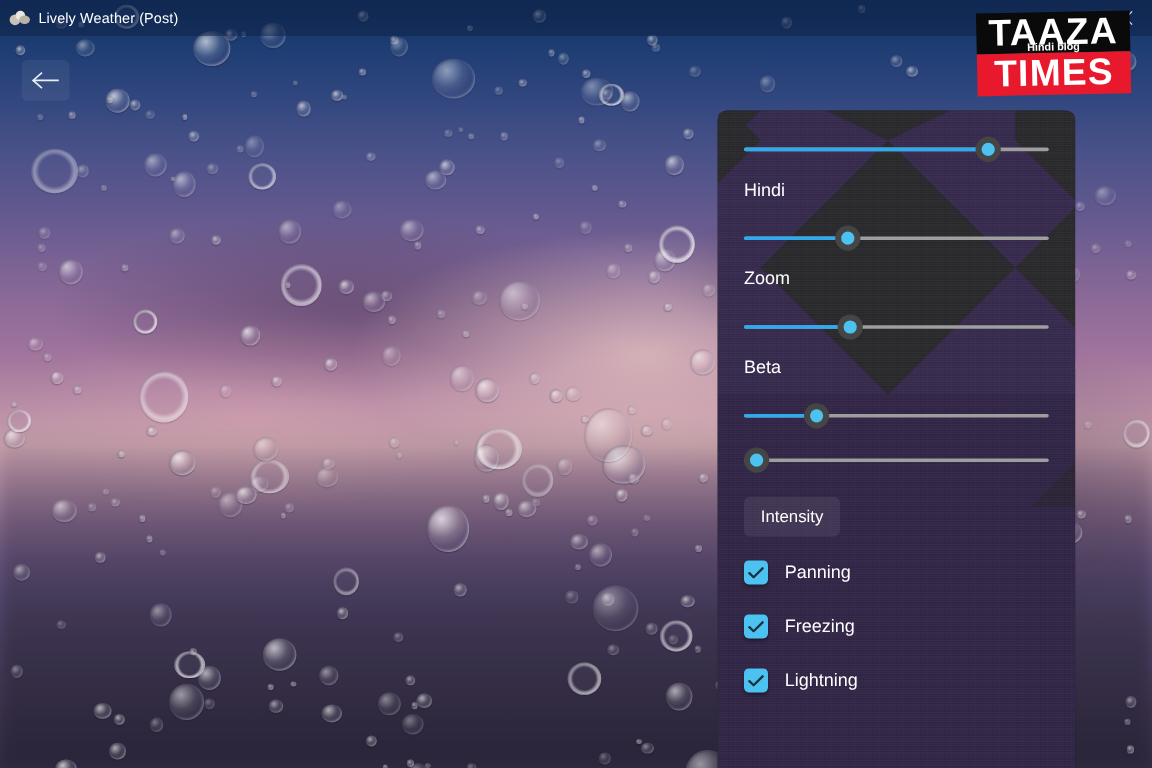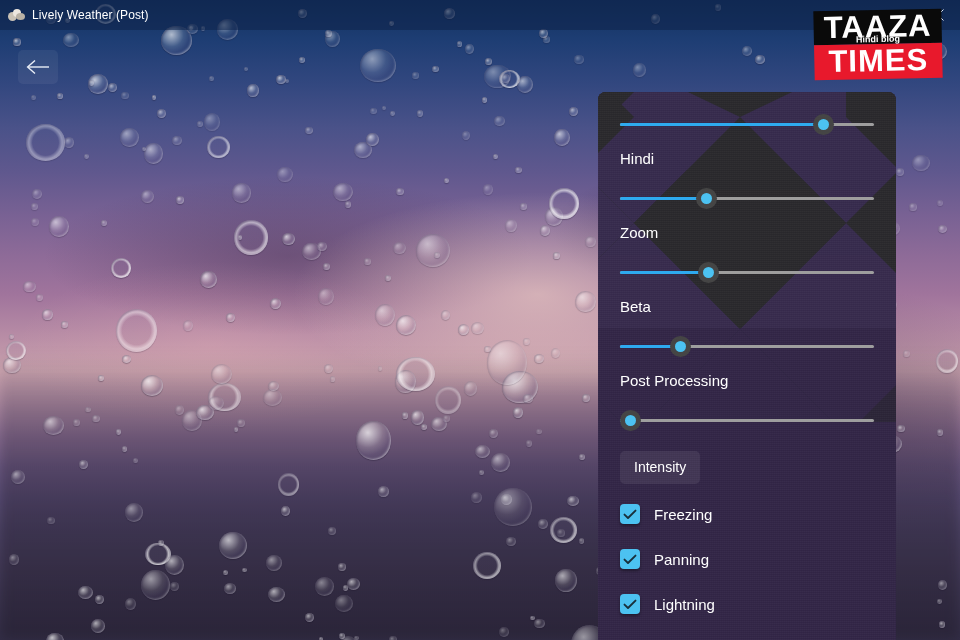--- a/index.html
+++ b/index.html
@@ -735,54 +735,53 @@
           </div>
           <div class="ctl">
             <div class="ctl-label">Beta</div>
             <div class="slider">
               <div class="track"></div>
               <div class="fill" style="width: 24%;"></div>
               <div class="thumb" style="left: 24%;"></div>
             </div>
           </div>
           <div class="ctl">
-            <div class="ctl-label">Post Processing</div>
             <div class="slider">
               <div class="track"></div>
               <div class="fill" style="width: 4%;"></div>
               <div class="thumb" style="left: 4%;"></div>
             </div>
           </div>
         </div>
 
       <div class="bg-button">Intensity</div>
 
       <div class="checks" id="checks">
+          <div class="check-row">
+            <div class="checkbox">
+              <svg width="14" height="11" viewBox="0 0 14 11" aria-hidden="true">
+                <polyline points="1.5,5.6 5,9 12.5,1.6" fill="none" stroke="#18303c" stroke-width="1.9" stroke-linecap="round" stroke-linejoin="round"></polyline>
+              </svg>
+            </div>
+            <div class="check-label">Panning</div>
+          </div>
           <div class="check-row">
             <div class="checkbox">
               <svg width="14" height="11" viewBox="0 0 14 11" aria-hidden="true">
                 <polyline points="1.5,5.6 5,9 12.5,1.6" fill="none" stroke="#18303c" stroke-width="1.9" stroke-linecap="round" stroke-linejoin="round"></polyline>
               </svg>
             </div>
             <div class="check-label">Freezing</div>
           </div>
           <div class="check-row">
             <div class="checkbox">
               <svg width="14" height="11" viewBox="0 0 14 11" aria-hidden="true">
                 <polyline points="1.5,5.6 5,9 12.5,1.6" fill="none" stroke="#18303c" stroke-width="1.9" stroke-linecap="round" stroke-linejoin="round"></polyline>
               </svg>
             </div>
-            <div class="check-label">Panning</div>
-          </div>
-          <div class="check-row">
-            <div class="checkbox">
-              <svg width="14" height="11" viewBox="0 0 14 11" aria-hidden="true">
-                <polyline points="1.5,5.6 5,9 12.5,1.6" fill="none" stroke="#18303c" stroke-width="1.9" stroke-linecap="round" stroke-linejoin="round"></polyline>
-              </svg>
-            </div>
             <div class="check-label">Lightning</div>
           </div>
         </div>
 
     </div>
   </div>
 
 </div>
 
 </body></html>

